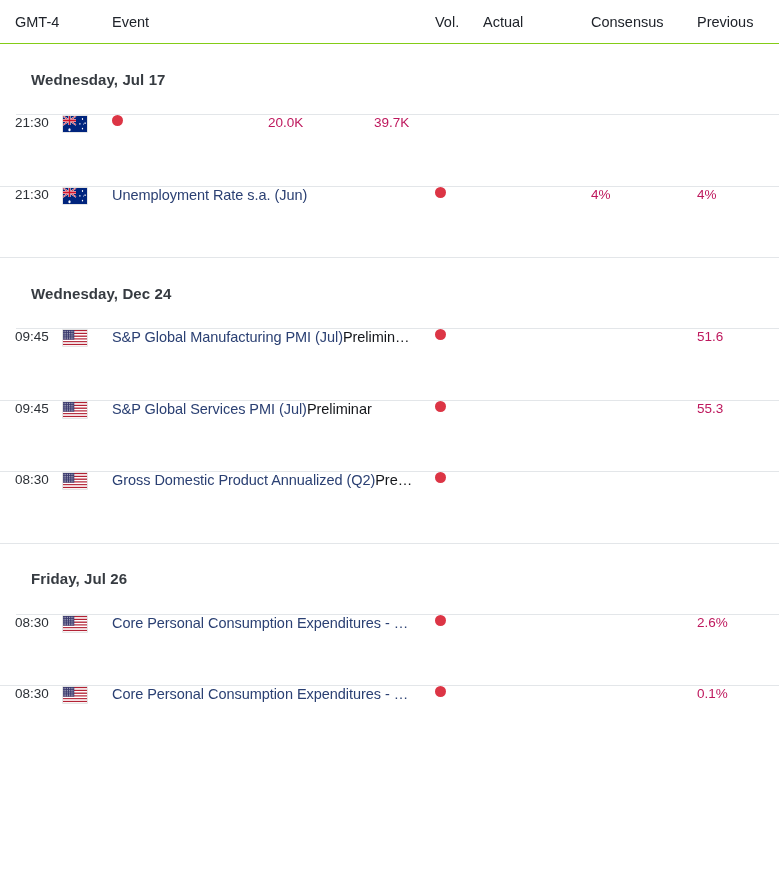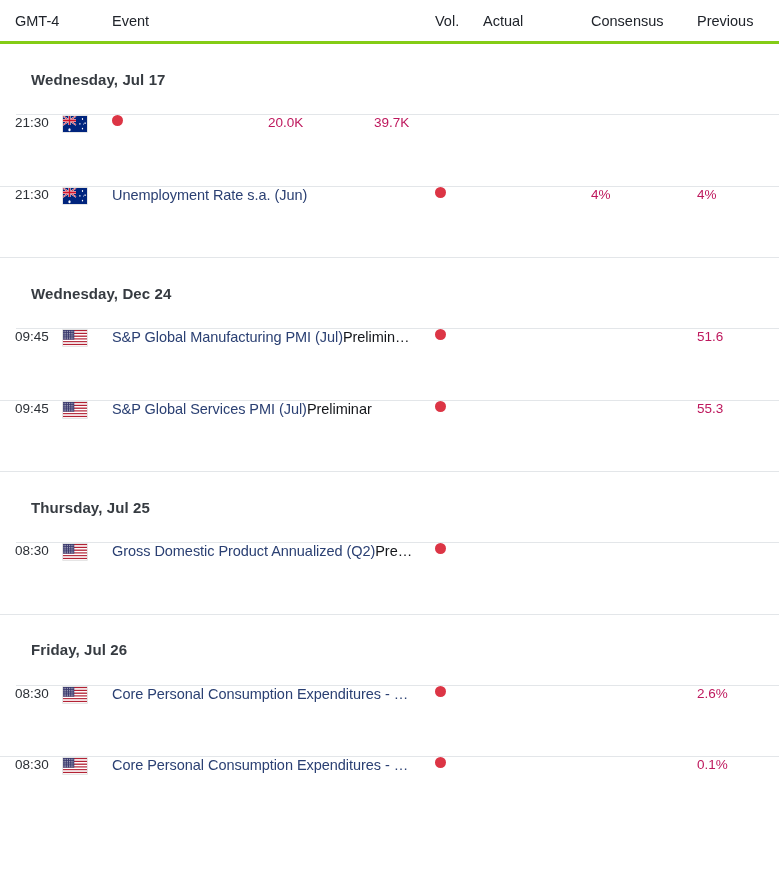--- a/index.html
+++ b/index.html
@@ -29,21 +29,21 @@
   .col-vol       { width: 48px;  }
   .col-actual    { width: 108px; }
   .col-consensus { width: 106px; }
   .col-previous  { width: 82px;  }
 
   
   .cal-header {
     display: flex;
     align-items: center;
     height: 44px;
-    border-bottom: 3px solid #84cc16;
+    border-bottom: 1px solid #84cc16;
     font-size: 14.5px;
     color: #20242b;
     font-weight: 400;
   }
   .cal-header .h-cell { white-space: nowrap; }
   .h-time      { width: 112px; padding-left: 15px; }
   .h-event     { width: 323px; }
   .h-vol       { width: 48px;  }
   .h-actual    { width: 108px; }
   .h-consensus { width: 106px; }
@@ -354,23 +354,20 @@
         <div class="cell col-actual">
           <span class="num"></span>
         </div>
         <div class="cell col-consensus">
           <span class="num"></span>
         </div>
         <div class="cell col-previous">
           <span class="num">55.3</span>
         </div>
       </div>
-      <div class="day-row">
-        <span>Thursday, Jul 25</span>
-      </div>
       <div class="event-row">
         <div class="cell col-time">
           <span class="time">08:30</span>
         </div>
         <div class="cell col-flag flag-wrap">
           <span class="flag" title="United States"><svg viewBox="0 0 60 30" width="26" height="18" preserveAspectRatio="none">
               <rect x="0" y="0" width="60" height="2.3076923076923075" fill="#b22234"></rect>
               <rect x="0" y="2.3076923076923075" width="60" height="2.3076923076923075" fill="#ffffff"></rect>
               <rect x="0" y="4.615384615384615" width="60" height="2.3076923076923075" fill="#b22234"></rect>
               <rect x="0" y="6.9230769230769225" width="60" height="2.3076923076923075" fill="#ffffff"></rect>

